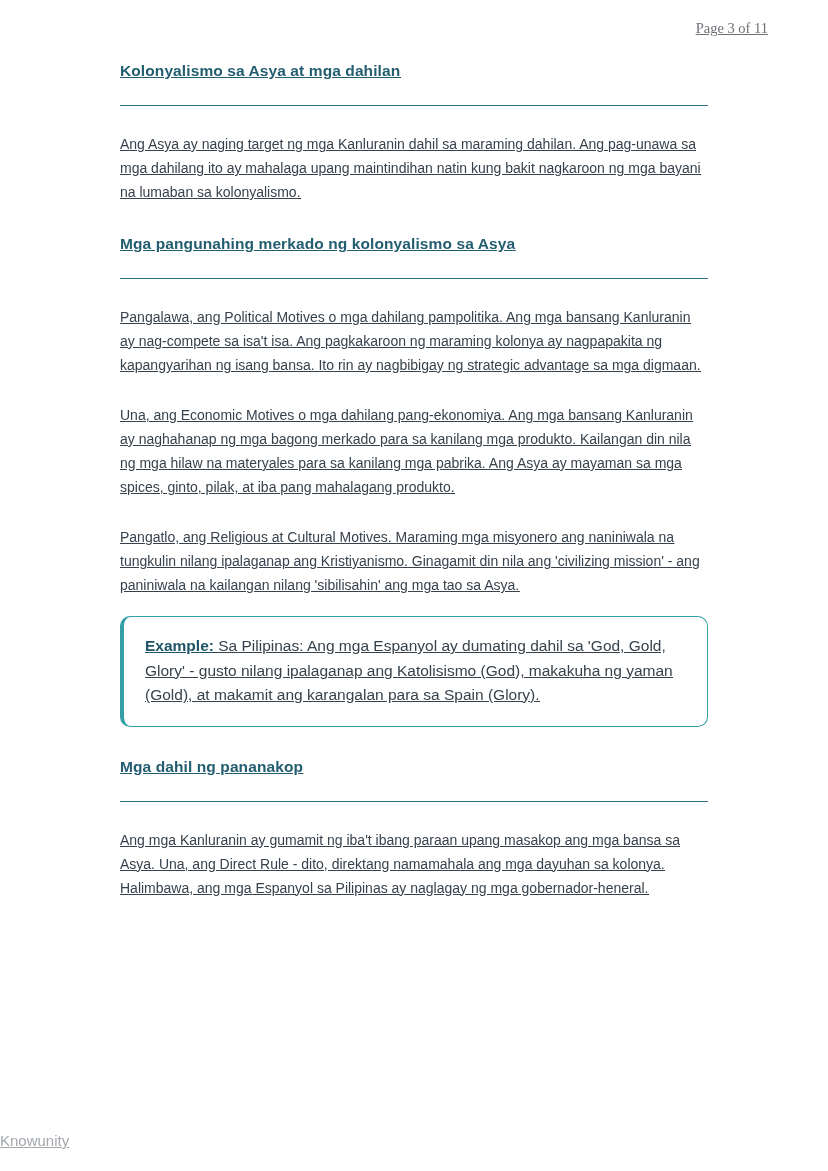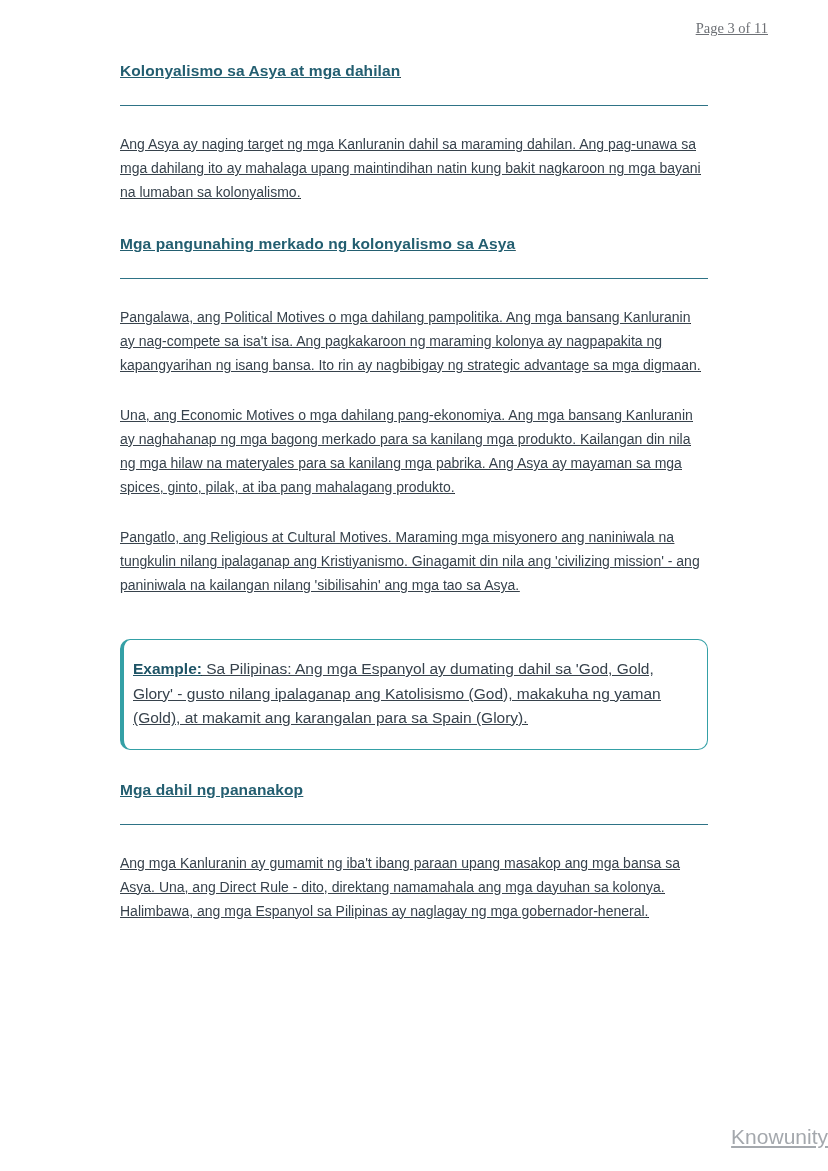--- a/index.html
+++ b/index.html
@@ -49,43 +49,43 @@
   }
   .section { margin-top: 31px; }
   .section:first-child { margin-top: 0; }
   .para {
     font-size: 14px;
     line-height: 24px;
     color: var(--body);
     margin: 26px 0 0 0;
   }
   .example-box {
-    margin-top: 42px;
+    margin-top: 19px;
     border: 1.5px solid var(--box-border);
     border-left: 4px solid var(--box-border);
     border-radius: 10px;
-    padding: 17px 24px 18px 9px;
+    padding: 17px 24px 18px 21px;
   }
   .example-text {
     font-size: 15.5px;
     line-height: 24.5px;
     color: var(--body);
     margin: 0;
   }
   .example-label {
     font-weight: bold;
     color: var(--example-label);
   }
   .footer-brand {
     position: absolute;
     bottom: 22px;
     left: 0;
     width: 100%;
-    text-align: right;
-    font-size: 21px;
+    text-align: left;
+    font-size: 15px;
     color: var(--footer);
   }
 </style>
 </head>
 <body>
 
 <div class="page">
 
   <div class="pager">Page 3 of 11</div>
 

